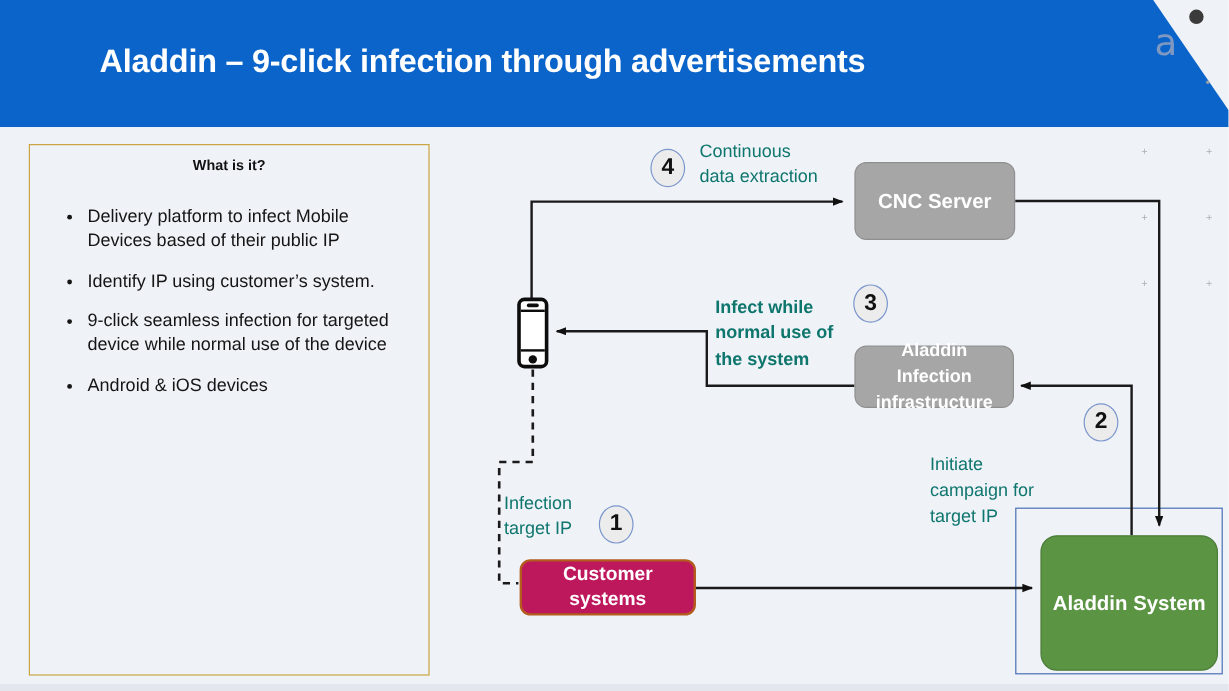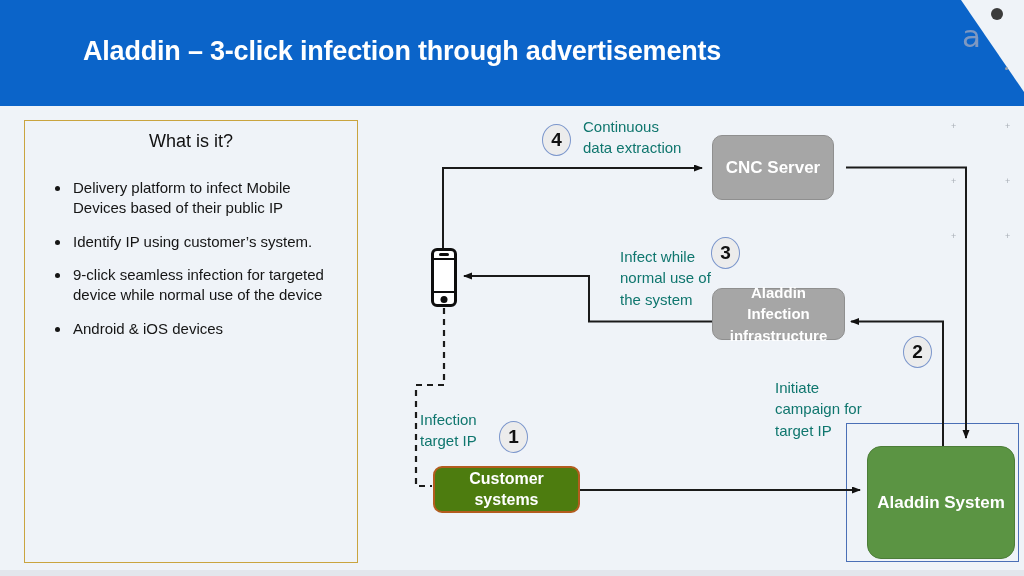--- a/index.html
+++ b/index.html
@@ -12,68 +12,68 @@
   .header-title{position:absolute;left:83px;top:36px;color:#ffffff;font-size:27px;font-weight:bold;letter-spacing:-0.2px;}
 
   
   .corner-dot{position:absolute;left:991px;top:8px;width:12px;height:12px;border-radius:50%;background:#3b3b3b;}
   .corner-glyph{position:absolute;left:962px;top:18px;font-size:31px;color:#93a2c0;font-family:"DejaVu Sans",sans-serif;opacity:.85;}
   .corner-speck{position:absolute;left:1005px;top:67px;width:3px;height:3px;border-radius:50%;background:#9aa0a8;}
   .plus-mark{position:absolute;color:#aab0b8;font-size:9px;line-height:9px;}
 
   
   .panel{position:absolute;left:24px;top:120px;width:334px;height:443px;border:1px solid #c9a43f;box-sizing:border-box;}
-  .panel-title{text-align:center;font-size:18px;font-weight:normal;color:#111;margin-top:10px;}
+  .panel-title{text-align:center;font-size:12px;font-weight:bold;color:#111;margin-top:10px;}
   .panel-list{margin:26px 0 0 0;padding:0 10px 0 46px;}
   .panel-list li{font-size:15px;color:#151515;line-height:1.32;margin-bottom:14px;padding-left:2px;}
 
   
   .wires{position:absolute;left:0;top:0;}
 
   
   .node{position:absolute;box-sizing:border-box;display:flex;align-items:center;justify-content:center;
         text-align:center;color:#fff;white-space:pre-line;}
   .node-gray{background:#a6a6a6;border:1px solid #8f8f8f;border-radius:10px;}
-  .node-cnc{left:712px;top:135px;width:122px;height:65px;font-size:17px;font-weight:600;}
+  .node-cnc{left:712px;top:135px;width:134px;height:65px;font-size:17px;font-weight:600;}
   .node-infection{left:712px;top:288px;width:133px;height:52px;font-size:15px;font-weight:600;line-height:1.42;}
-  .node-customer{left:433px;top:466px;width:147px;height:47px;background:#4d7c0f;border:2px solid #b35c1e;
+  .node-customer{left:433px;top:466px;width:147px;height:47px;background:#be185d;border:2px solid #b35c1e;
                  border-radius:9px;font-size:16px;font-weight:bold;line-height:1.3;}
   .node-aladdin{left:867px;top:446px;width:148px;height:113px;background:#5b9443;border:1px solid #4c7d38;
                 border-radius:14px;font-size:17px;font-weight:600;}
   .frame-blue{position:absolute;left:846px;top:423px;width:173px;height:139px;border:1.5px solid #4a6fb6;box-sizing:border-box;}
   .tagline{position:absolute;left:856px;top:539px;width:160px;text-align:center;font-size:8px;font-weight:bold;
            color:#2e4a9e;line-height:1.65;white-space:pre-line;letter-spacing:.3px;}
 
   
   .stepnum{position:absolute;width:29px;height:32px;border-radius:50%;background:#ececec;border:1.5px solid #7b96cc;
            box-sizing:border-box;display:flex;align-items:center;justify-content:center;
            font-size:19px;font-weight:bold;color:#111;}
   .c1{left:499px;top:421px;} .c2{left:903px;top:336px;} .c3{left:711px;top:237px;} .c4{left:542px;top:124px;}
 
   
   .note{position:absolute;font-size:15px;color:#0f766e;line-height:1.42;white-space:pre-line;}
-  .note-4{left:583px;top:116px;} .note-3{left:620px;top:246px;}
+  .note-4{left:583px;top:116px;} .note-3{left:596px;top:246px;font-weight:bold;}
   .note-2{left:775px;top:377px;} .note-1{left:420px;top:409px;}
 
   
   .phone{position:absolute;left:431px;top:248px;width:26px;height:59px;background:#fff;border:3px solid #0d0d0d;
          border-radius:6px;box-sizing:border-box;}
   .phone .speaker{position:absolute;top:2px;left:50%;transform:translateX(-50%);width:10px;height:3px;background:#0d0d0d;border-radius:2px;}
   .phone .screen{position:absolute;top:7px;left:0;right:0;bottom:11px;border-top:2.5px solid #0d0d0d;border-bottom:2.5px solid #0d0d0d;}
   .phone .home{position:absolute;bottom:1.5px;left:50%;transform:translateX(-50%);width:7px;height:7px;background:#0d0d0d;border-radius:50%;}
 
   .bottom-strip{position:absolute;left:0;top:570px;width:1024px;height:6px;background:#e3e6ec;}
 </style>
 </head>
 <body>
 
 <div class="slide">
 
   <div class="header">
-    <div class="header-title">Aladdin – 3-click infection through advertisements</div>
+    <div class="header-title">Aladdin – 9-click infection through advertisements</div>
   </div>
   <div class="corner-dot"></div>
   <div class="corner-glyph">a</div>
   <div class="corner-speck"></div>
 
   <span class="plus-mark" style="left:951px;top:122px;">+</span>
   <span class="plus-mark" style="left:1005px;top:122px;">+</span>
   <span class="plus-mark" style="left:951px;top:177px;">+</span>
   <span class="plus-mark" style="left:1005px;top:177px;">+</span>
   <span class="plus-mark" style="left:951px;top:232px;">+</span>

